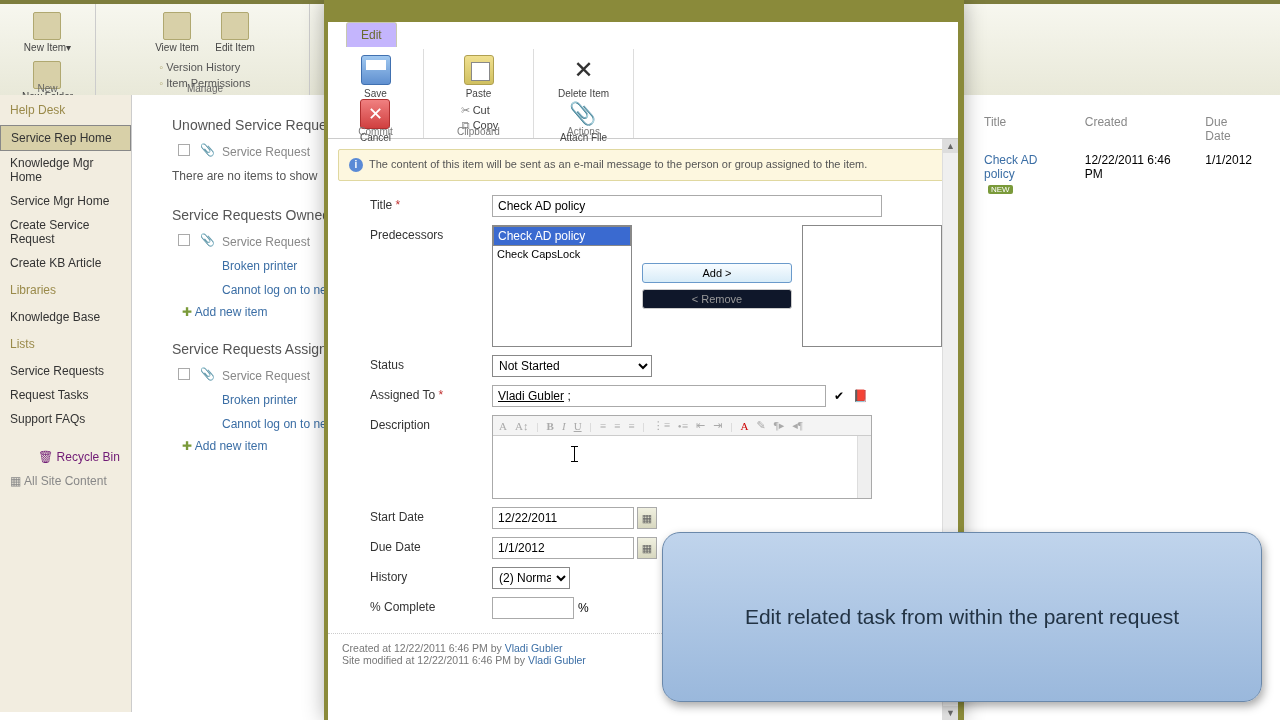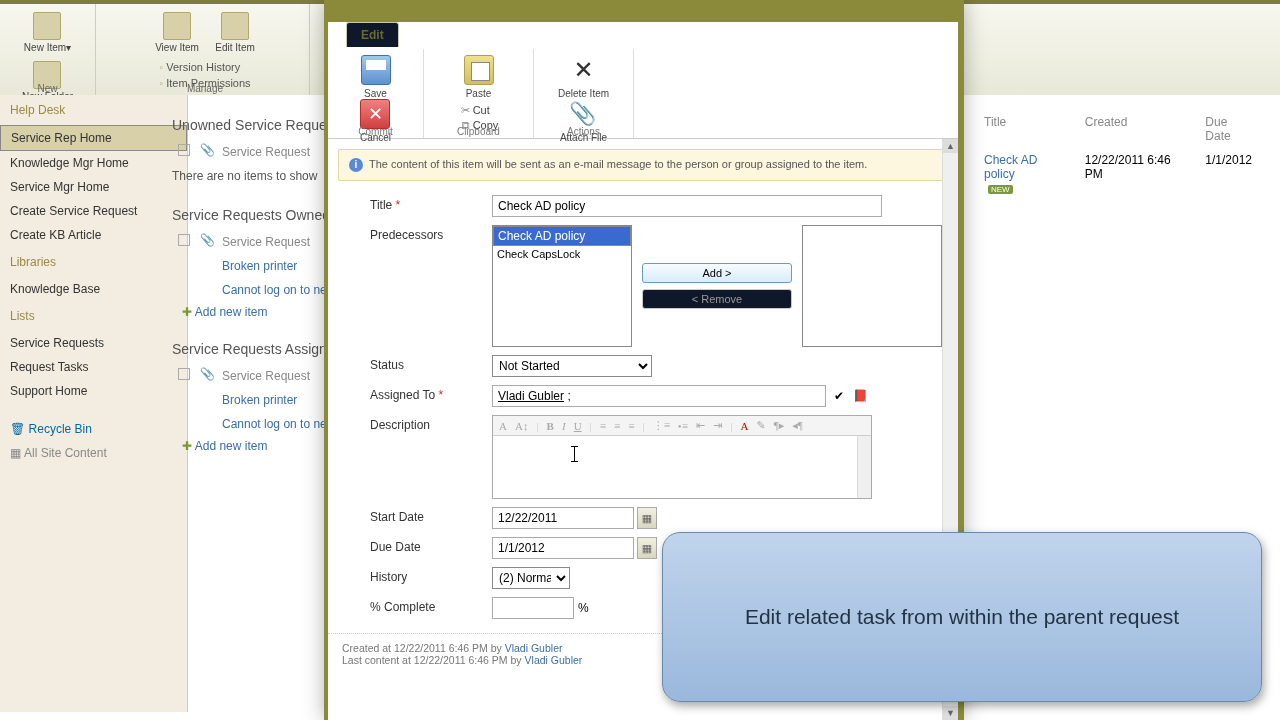--- a/index.html
+++ b/index.html
@@ -8,21 +8,21 @@
 
 .bg-ribbon { position: absolute; top: 4px; left: 0; right: 0; height: 95px; background: linear-gradient(#f7f7ef,#e8e8d8); border-bottom: 1px solid #ccc; }
 .bg-ribbon-group { display: inline-block; vertical-align: top; height: 92px; border-right: 1px solid #ccc; text-align: center; padding: 4px 8px; }
 .bg-ribbon-group .label { font-size: 10px; color: #666; position: absolute; bottom: 2px; left: 0; right: 0; text-align: center; }
 .bg-rbtn { display: inline-block; font-size: 10px; color: #444; text-align: center; padding: 4px 6px; }
 .bg-rbtn .icn { width: 28px; height: 28px; margin: 0 auto 2px; background: #d8d0a8; border: 1px solid #b0a870; border-radius: 2px; }
 .bg-rmenu { font-size: 11px; color: #555; text-align: left; padding: 2px 4px; }
 .bg-rmenu::before { content: "◦ "; color: #b0a870; }
 
 .bg-body { position: absolute; top: 95px; left: 0; right: 0; bottom: 0; background: #fff; }
-.leftnav { position: absolute; top: 0; left: 0; width: 188px; bottom: 8px; background: #f2ede0; font-size: 12px; border-right: 1px solid #ccc; }
+.leftnav { position: absolute; top: 0; left: 0; width: 132px; bottom: 8px; background: #f2ede0; font-size: 12px; border-right: 1px solid #ccc; }
 .leftnav .hdr { padding: 8px 10px; color: #9a8a4a; font-size: 12px; }
 .leftnav .itm { padding: 5px 10px; color: #333; cursor: pointer; }
 .leftnav .itm.sel { background: #d8d0a8; }
 
 .midcol { position: absolute; top: 0; left: 156px; right: 320px; bottom: 0; padding: 14px 16px; }
 .sect-h { font-size: 14px; color: #555; margin: 8px 0; }
 .list-row { font-size: 12px; color: #3b6ea5; padding: 4px 0 4px 50px; position: relative; }
 .list-chk { position: absolute; left: 6px; top: 3px; width: 12px; height: 12px; border: 1px solid #aaa; }
 .list-att { position: absolute; left: 28px; top: 2px; color: #888; font-size: 12px; }
 .list-sub { color: #777; padding-left: 50px; font-size: 12px; }
@@ -33,21 +33,21 @@
 .rightcol { position: absolute; top: 0; right: 0; width: 320px; bottom: 0; padding: 14px 16px; font-size: 12px; }
 .rightcol .colhdr { color: #888; padding: 6px 0; }
 .rightcol table { width: 100%; font-size: 12px; }
 .rightcol td { padding: 4px 6px; vertical-align: top; }
 .rightcol .tlink { color: #3b6ea5; }
 
 
 .modal-shell { position: absolute; top: 0; left: 324px; width: 640px; bottom: 0; background: #fff; border-left: 4px solid #8a8a3a; border-right: 6px solid #8a8a3a; box-shadow: 0 0 20px rgba(0,0,0,.3); }
 .modal-titlebar { height: 22px; background: #8a8a3a; }
 .modal-tabs { height: 27px; padding-left: 18px; }
-.modal-tab { display: inline-block; font-size: 12px; padding: 5px 14px; border: 1px solid #c8c8b0; border-bottom: none; background: #0f172a; color: #6a6a30; border-radius: 3px 3px 0 0; font-weight: bold; }
+.modal-tab { display: inline-block; font-size: 12px; padding: 5px 14px; border: 1px solid #c8c8b0; border-bottom: none; background: #c4b5fd; color: #6a6a30; border-radius: 3px 3px 0 0; }
 .modal-ribbon { height: 90px; border-bottom: 1px solid #ccc; display: flex; position: relative; }
 .mr-group { border-right: 1px solid #ddd; height: 100%; text-align: center; position: relative; padding: 6px 10px 14px; }
 .mr-group .glabel { position: absolute; bottom: 1px; left: 0; right: 0; font-size: 10px; color: #777; }
 .mr-btn { display: inline-block; text-align: center; font-size: 10px; color: #444; padding: 0 6px; vertical-align: top; }
 .mr-btn .micn { width: 30px; height: 30px; margin: 0 auto 3px; border-radius: 3px; }
 .icn-save { background: linear-gradient(#a0c8f0,#6090d0); border: 1px solid #4070b0; position: relative; }
 .icn-save::after { content:""; position:absolute; top:4px; left:4px; right:4px; height:10px; background:#fff; }
 .icn-cancel { background: linear-gradient(#f08080,#d04040); border: 1px solid #b03030; color:#fff; font-size:18px; line-height:28px; }
 .icn-paste { background: linear-gradient(#f0e090,#d0c060); border: 1px solid #b0a050; position:relative; }
 .icn-paste::after { content:""; position:absolute; top:6px; left:6px; right:3px; bottom:3px; background:#fff; border:1px solid #888; }
@@ -142,23 +142,23 @@
     <div class="itm sel">Service Rep Home</div>
     <div class="itm">Knowledge Mgr Home</div>
     <div class="itm">Service Mgr Home</div>
     <div class="itm">Create Service Request</div>
     <div class="itm">Create KB Article</div>
     <div class="hdr">Libraries</div>
     <div class="itm">Knowledge Base</div>
     <div class="hdr">Lists</div>
     <div class="itm">Service Requests</div>
     <div class="itm">Request Tasks</div>
-    <div class="itm">Support Home</div>
+    <div class="itm">Support FAQs</div>
     <div style="height:14px;"></div>
-    <div class="itm" style="color:#0369a1;">🗑 <span>Recycle Bin</span></div>
+    <div class="itm" style="color:#701a75;margin-left:28px;">🗑 <span>Recycle Bin</span></div>
     <div class="itm" style="color:#888;">▦ <span>All Site Content</span></div>
   </div>
 
   <div class="midcol">
     <div class="sect-h">Unowned Service Requests</div>
     <div class="list-row" style="color:#888;">
       <span class="list-chk"></span>
       <span class="list-att">📎</span>
       <span>Service Request</span>
     </div>
@@ -342,18 +342,18 @@
         <div class="flabel">% Complete</div>
         <div class="fctrl pct-wrap">
           <input class="pct-txt" value="" style="">
           <span>%</span>
         </div>
       </div>
     </div>
 
     <div class="meta">
       <div><span>Created at </span><span>12/22/2011 6:46 PM</span><span> by </span><a>Vladi Gubler</a></div>
-      <div><span>Last content at </span><span>12/22/2011 6:46 PM</span><span> by </span><a>Vladi Gubler</a></div>
+      <div><span>Site modified at </span><span>12/22/2011 6:46 PM</span><span> by </span><a>Vladi Gubler</a></div>
     </div>
   </div>
 </div>
 
 <div class="callout">Edit related task from within the parent request</div>
 
 </body></html>

